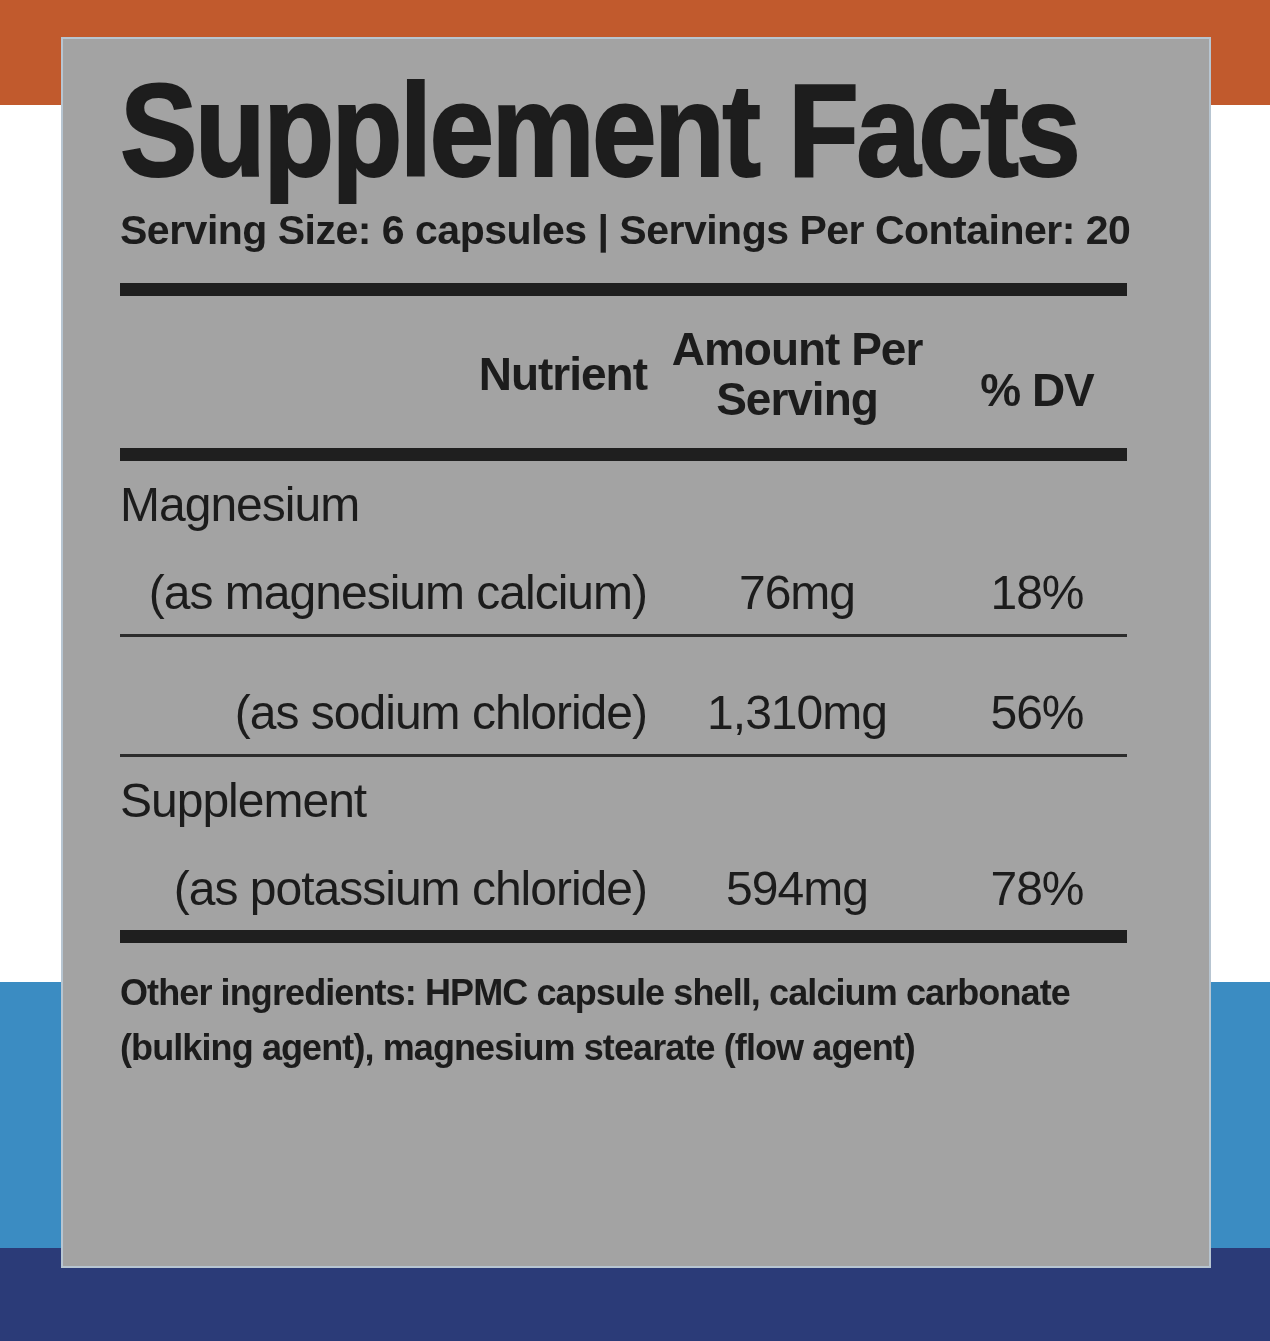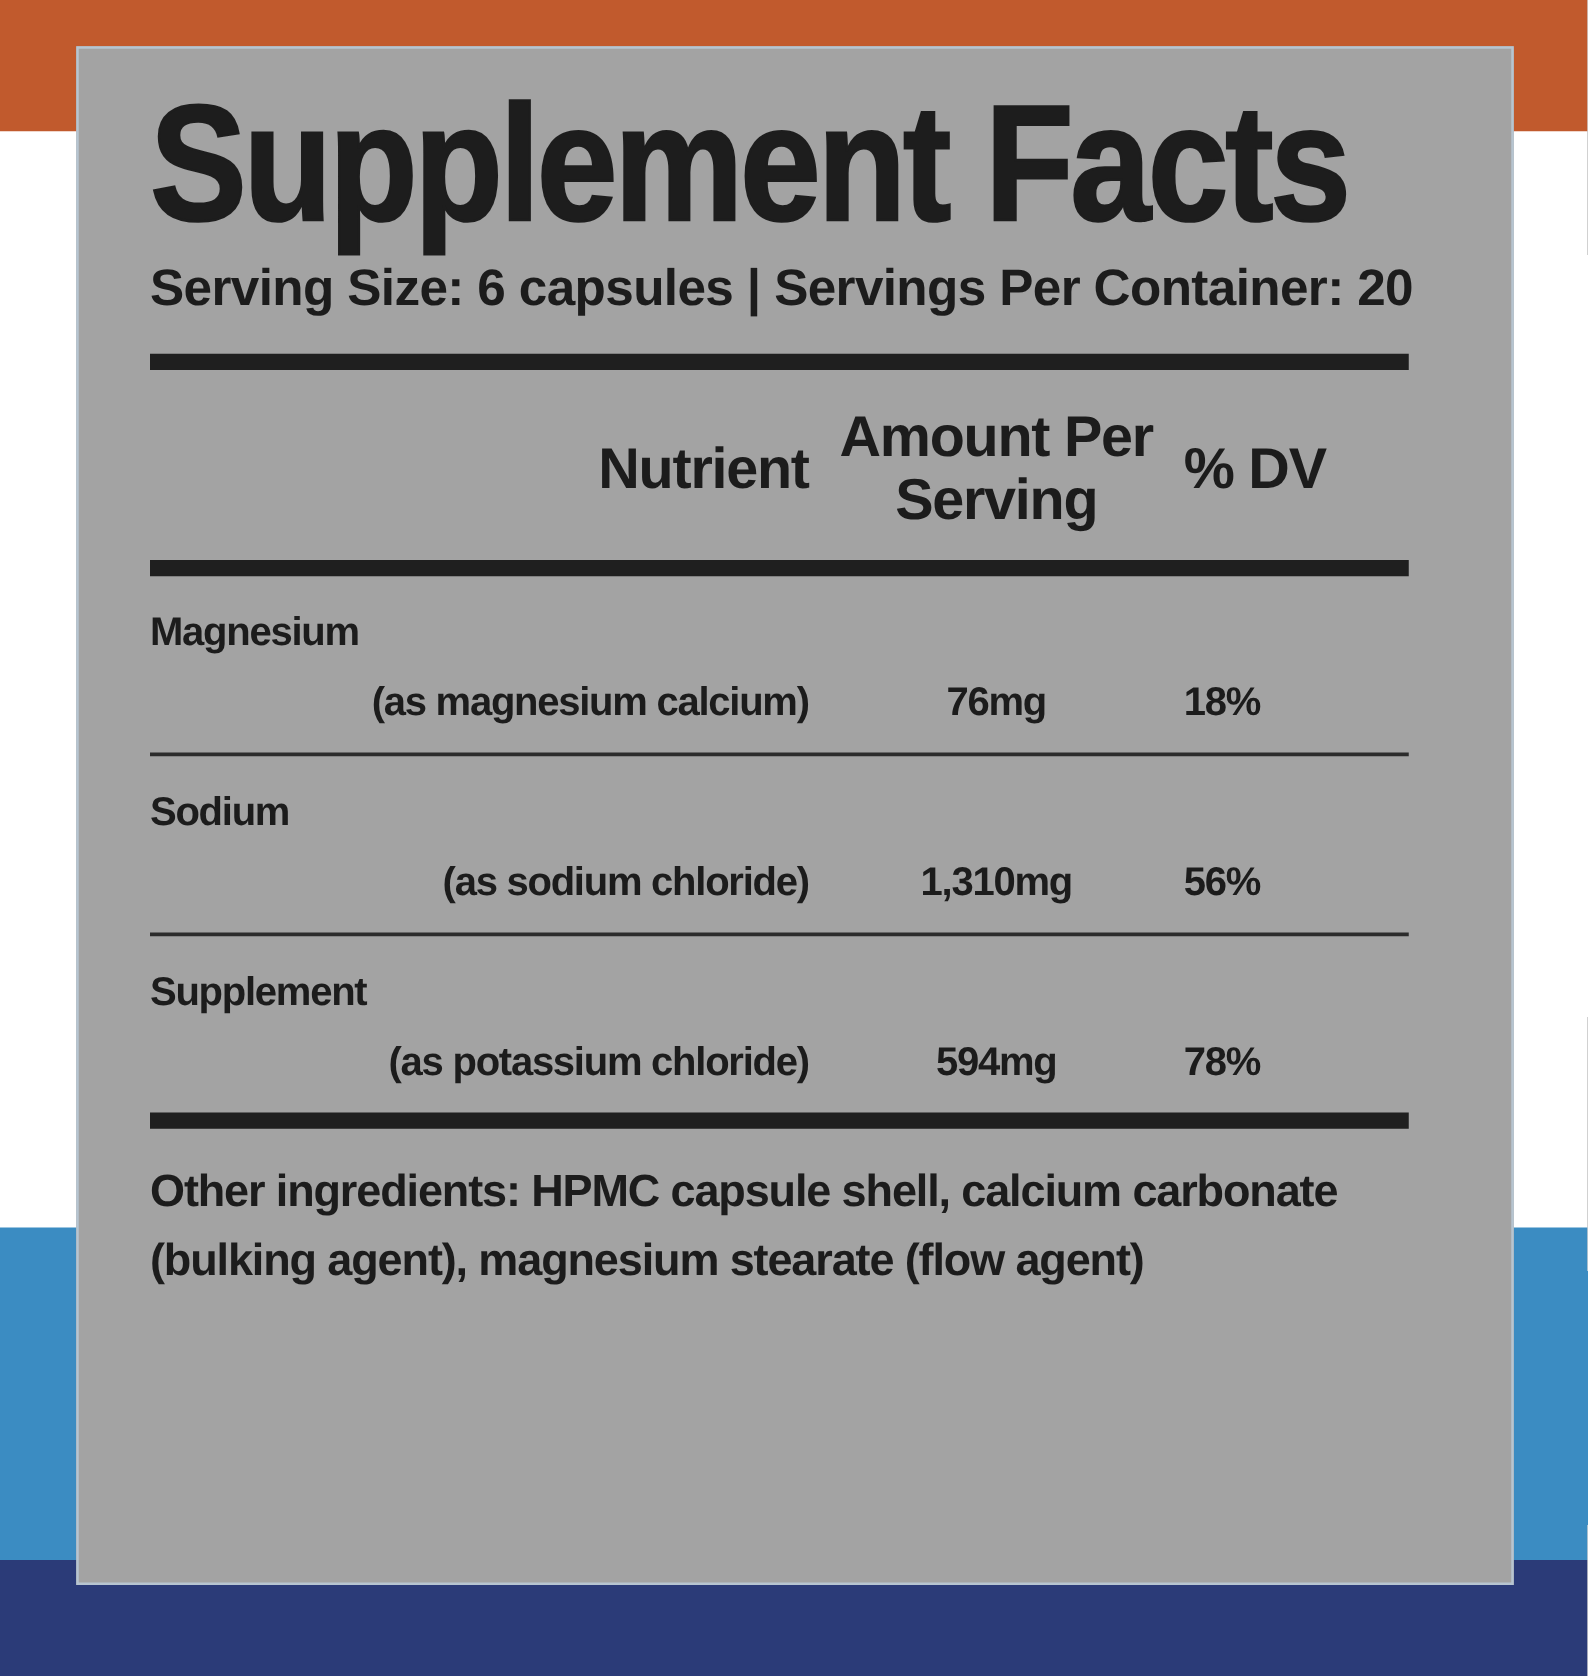--- a/index.html
+++ b/index.html
@@ -64,29 +64,29 @@
     align-items:center;
     padding:28px 0 24px 0;
     font-size:46px;
     font-weight:700;
     letter-spacing:-1px;
     line-height:50px;
   }
 
   .col-name   { flex:1; text-align:right; }
   .col-amount { width:300px; text-align:center; }
-  .col-dv     { width:180px; text-align:left; }
+  .col-dv     { width:180px; text-align:center;margin-top:32px; }
 
   .rule-thick.under-header { margin-top:0; }
 
   .row {
     padding:16px 0 13px 0;
     border-bottom:3px solid #2c2c2c;
-    font-size:32px;
-    font-weight:700;
+    font-size:48px;
+    font-weight:400;
     letter-spacing:-1px;
     line-height:56px;
   }
   .row.last { border-bottom:none; }
   .row-line2 { display:flex; align-items:baseline; }
 
   .rule-thick.bottom { margin-top:0; }
 
   .other {
     margin-top:22px;
@@ -124,21 +124,20 @@
   <div class="row">
     <div class="row-line1">Magnesium</div>
     <div class="row-line2">
       <div class="col-name">(as magnesium calcium)</div>
       <div class="col-amount">76mg</div>
       <div class="col-dv">18%</div>
     </div>
   </div>
 
   <div class="row">
-    <div class="row-line1">Sodium</div>
     <div class="row-line2">
       <div class="col-name">(as sodium chloride)</div>
       <div class="col-amount">1,310mg</div>
       <div class="col-dv">56%</div>
     </div>
   </div>
 
   <div class="row last">
     <div class="row-line1">Supplement</div>
     <div class="row-line2">

